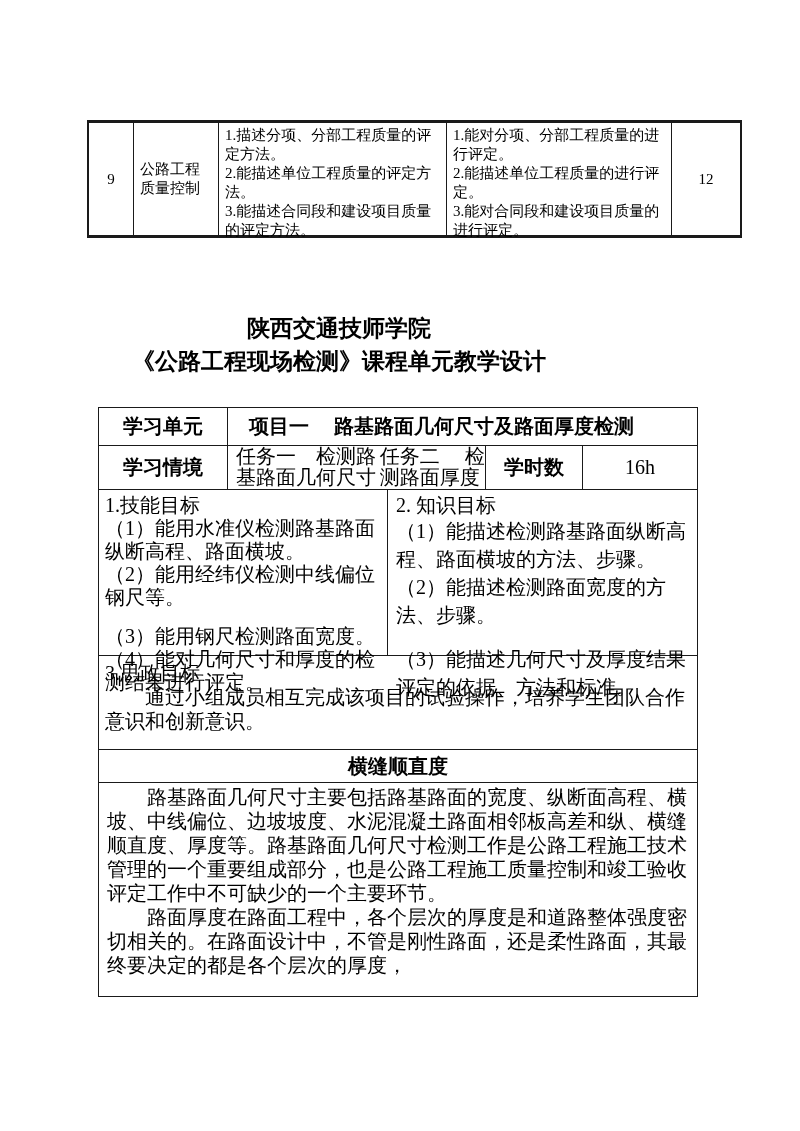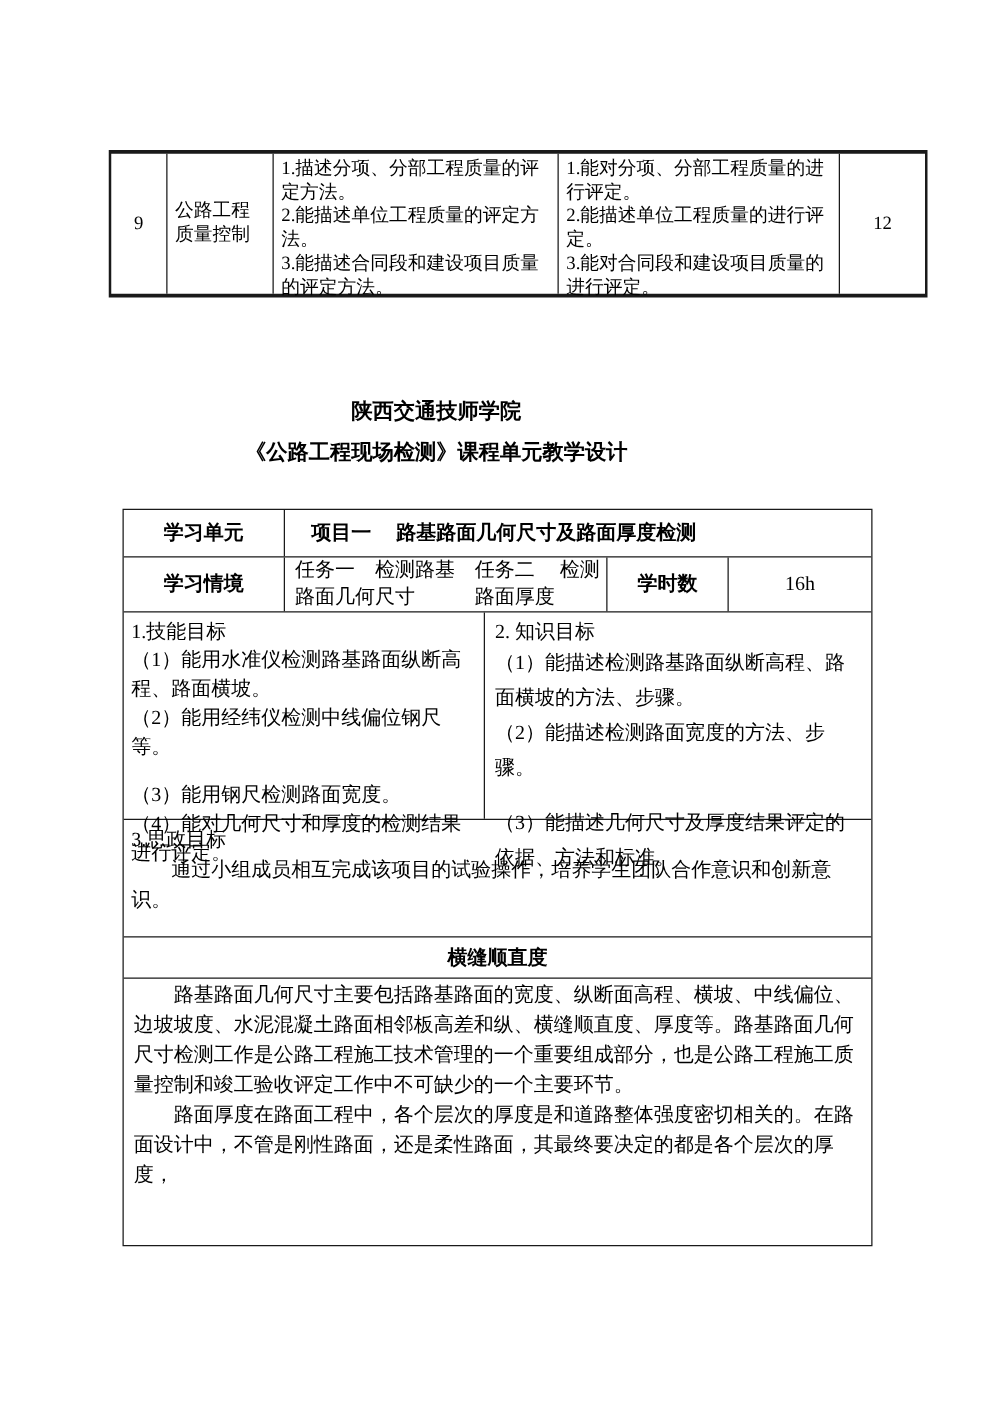--- a/index.html
+++ b/index.html
@@ -31,35 +31,35 @@
   .tt-num   { width: 45px;  display: flex; align-items: center; justify-content: center; }
   .tt-module{ width: 85px;  display: flex; align-items: center; justify-content: center; text-align: left; padding: 0 6px; }
   .tt-goals { width: 228px; padding: 3px 5px 0 6px; }
   .tt-goals2{ width: 225px; padding: 3px 5px 0 6px; }
   .tt-hours { flex: 1; display: flex; align-items: center; justify-content: center; }
   .tt-goals div, .tt-goals2 div { margin: 0; }
 
   
   .doc-title {
     position: absolute;
-    left: 13px; top: 312px;
+    left: 3px; top: 312px;
     width: 672px;
     text-align: center;
     font-weight: bold;
-    font-size: 17px;
+    font-size: 23px;
     line-height: 33px;
   }
 
   
   .main-table {
     position: absolute;
     left: 98px; top: 407px;
     width: 600px; height: 590px;
     border: 1px solid #1a1a1a;
-    font-size: 16px;
+    font-size: 20px;
   }
   .mt-row { display: flex; border-bottom: 1px solid #1a1a1a; }
   .mt-row:last-child { border-bottom: none; }
   .cell { border-right: 1px solid #1a1a1a; }
   .cell:last-child { border-right: none; }
 
   .r-unit { height: 38px; }
   .r-situation { height: 44px; }
   .r-goals-head { height: 38px; }
   .r-goals { height: 166px; }

